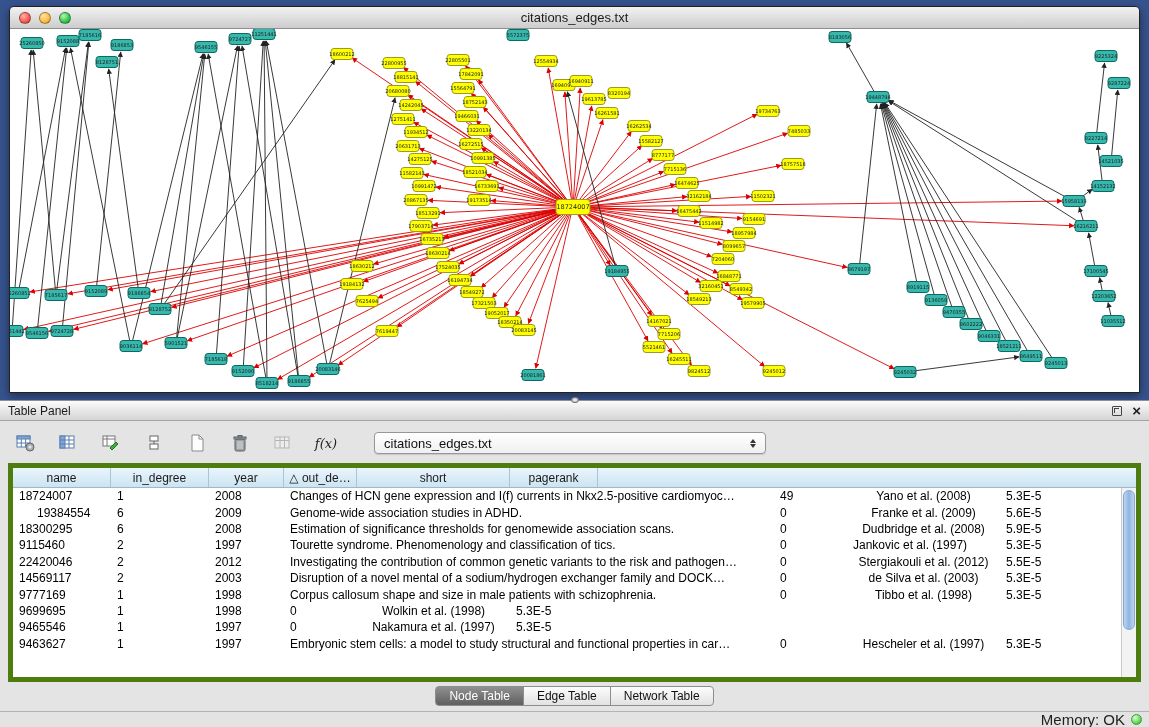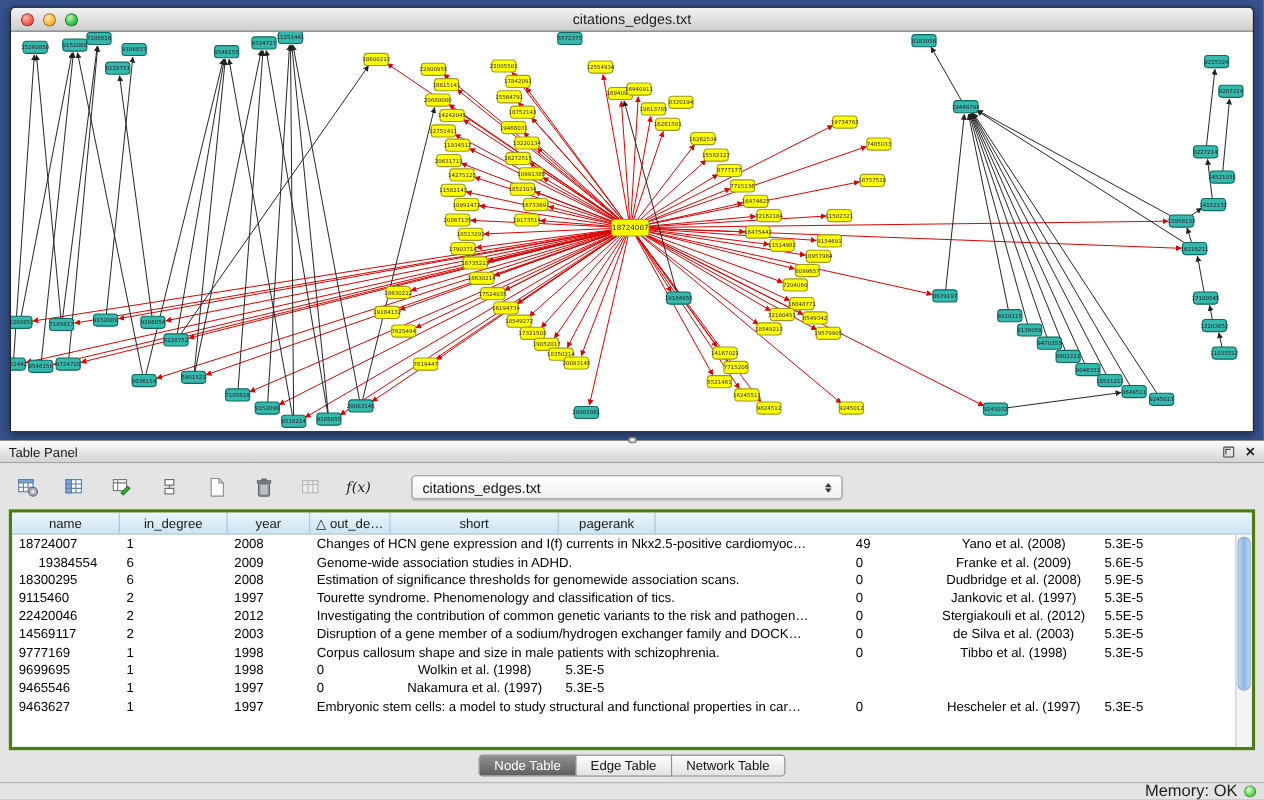--- a/index.html
+++ b/index.html
@@ -48,21 +48,21 @@
   .toolbar { height:30px; flex:0 0 30px; display:flex; align-items:center; gap:21px; padding-left:6px; }
   .tool-btn { width:22px; height:20px; display:flex; align-items:center; justify-content:center; }
   .fx-label { font-family:"DejaVu Serif",serif; font-style:italic; font-size:13px; color:#222; }
   .combo { margin-left:16px; width:392px; height:22px; background:linear-gradient(#ffffff,#f0f0f0);
       border:1px solid #979797; border-radius:4px; display:flex; align-items:center; padding:0 9px; box-shadow:0 1px 1px rgba(0,0,0,.12);}
   .combo-value { font-size:13px; color:#111; }
   .combo-arrows { margin-left:auto; display:flex; flex-direction:column; align-items:center; gap:1px; }
   .combo-arrows .up   { width:0; height:0; border-left:3.5px solid transparent; border-right:3.5px solid transparent; border-bottom:4px solid #333; }
   .combo-arrows .down { width:0; height:0; border-left:3.5px solid transparent; border-right:3.5px solid transparent; border-top:4px solid #333; }
 
-  .table-wrap { flex:1; margin-top:5px; border:3px solid #4d7c0f; background:#fff;
+  .table-wrap { flex:1; margin-top:5px; border:5px solid #4d7c0f; background:#fff;
       position:relative; overflow:hidden; display:flex; flex-direction:column; }
   .thead { display:flex; height:20px; flex:0 0 20px; background:linear-gradient(#eaf5fb,#cbe4f2);
       border-bottom:1px solid #9fb9c9; padding-right:15px; }
   .th { border-right:1px solid #a9c4d4; display:flex; align-items:center; justify-content:center;
       font-size:12px; color:#1a1a1a; overflow:hidden; white-space:nowrap; flex:0 0 auto; }
   .th.fill { flex:1 1 auto; border-right:none; }
   .tbody { flex:1; overflow:hidden; }
   .tr { display:flex; height:16.4px; align-items:center; }
   .td { padding:0 6px; white-space:nowrap; overflow:hidden; font-size:12px; color:#000; flex:0 0 auto; }
 
@@ -848,37 +848,37 @@
             <div class="td" style="width: 73px; text-align: left;">0</div>
             <div class="td" style="width: 153px; text-align: center;">Dudbridge et al. (2008)</div>
             <div class="td" style="width: 88px; text-align: left;">5.9E-5</div>
           </div>
           <div class="tr">
             <div class="td" style="width: 98px; text-align: left;">9115460</div>
             <div class="td" style="width: 98px; text-align: left;">2</div>
             <div class="td" style="width: 75px; text-align: left;">1997</div>
             <div class="td" style="width: 490px; text-align: left;">Tourette syndrome. Phenomenology and classification of tics.</div>
             <div class="td" style="width: 73px; text-align: left;">0</div>
-            <div class="td" style="width: 153px; text-align: center;">Jankovic et al. (1997)</div>
+            <div class="td" style="width: 153px; text-align: left;">Jankovic et al. (1997)</div>
             <div class="td" style="width: 88px; text-align: left;">5.3E-5</div>
           </div>
           <div class="tr">
             <div class="td" style="width: 98px; text-align: left;">22420046</div>
             <div class="td" style="width: 98px; text-align: left;">2</div>
             <div class="td" style="width: 75px; text-align: left;">2012</div>
             <div class="td" style="width: 490px; text-align: left;">Investigating the contribution of common genetic variants to the risk and pathogen…</div>
             <div class="td" style="width: 73px; text-align: left;">0</div>
             <div class="td" style="width: 153px; text-align: center;">Stergiakouli et al. (2012)</div>
             <div class="td" style="width: 88px; text-align: left;">5.5E-5</div>
           </div>
           <div class="tr">
             <div class="td" style="width: 98px; text-align: left;">14569117</div>
             <div class="td" style="width: 98px; text-align: left;">2</div>
             <div class="td" style="width: 75px; text-align: left;">2003</div>
-            <div class="td" style="width: 490px; text-align: left;">Disruption of a gene member of a sodium/hydrogen exchanger family and DOCK…</div>
+            <div class="td" style="width: 490px; text-align: left;">Disruption of a novel mental of a sodium/hydrogen exchanger family and DOCK…</div>
             <div class="td" style="width: 73px; text-align: left;">0</div>
             <div class="td" style="width: 153px; text-align: center;">de Silva et al. (2003)</div>
             <div class="td" style="width: 88px; text-align: left;">5.3E-5</div>
           </div>
           <div class="tr">
             <div class="td" style="width: 98px; text-align: left;">9777169</div>
             <div class="td" style="width: 98px; text-align: left;">1</div>
             <div class="td" style="width: 75px; text-align: left;">1998</div>
             <div class="td" style="width: 490px; text-align: left;">Corpus callosum shape and size in male patients with schizophrenia.</div>
             <div class="td" style="width: 73px; text-align: left;">0</div>

